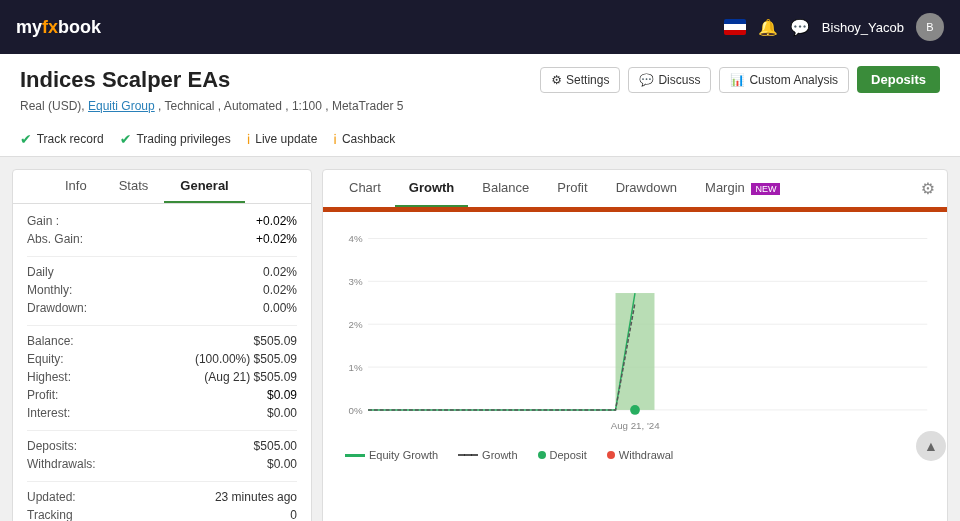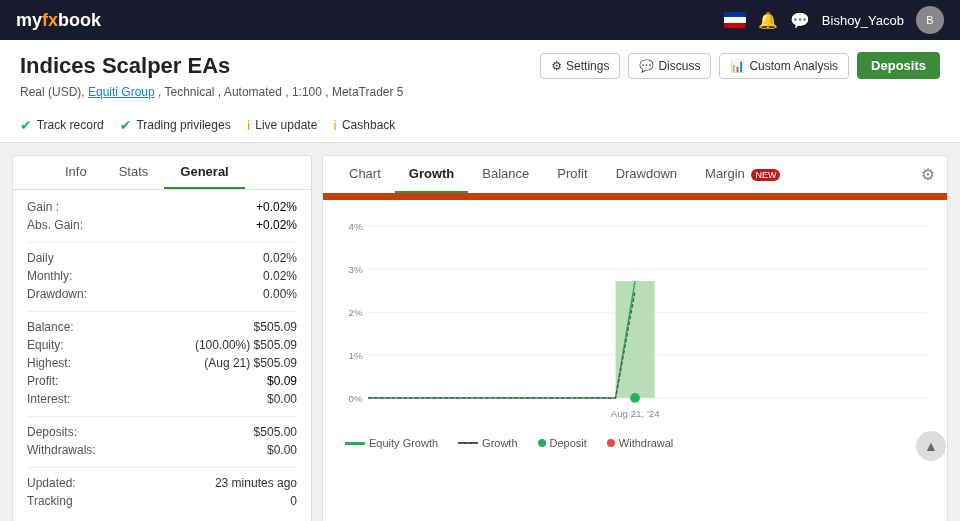--- a/index.html
+++ b/index.html
@@ -5,21 +5,21 @@
     * { box-sizing: border-box; margin: 0; padding: 0; }
     body { font-family: Arial, sans-serif; font-size: 12px; background: #f5f5f5; color: #333; width: 960px; overflow-x: hidden; }
 
     
     .topnav {
       background: #1a1a2e;
       display: flex;
       align-items: center;
       justify-content: space-between;
       padding: 8px 16px;
-      height: 40px;
+      height: 54px;
     }
     .topnav-logo { color: white; font-size: 18px; font-weight: bold; }
     .topnav-logo span { color: #f90; }
     .topnav-right { display: flex; align-items: center; gap: 12px; }
     .topnav-icon { color: #ccc; font-size: 16px; cursor: pointer; }
     .topnav-user { color: white; font-size: 13px; }
     .topnav-avatar { width: 28px; height: 28px; border-radius: 50%; background: #888; overflow: hidden; display: flex; align-items: center; justify-content: center; color: white; font-size: 11px; }
     .flag-icon { width: 22px; height: 16px; background: linear-gradient(to bottom, #003399 33%, white 33%, white 66%, #cc0000 66%); border-radius: 2px; display: inline-block; }
 
     
@@ -99,38 +99,38 @@
     
     .right-panel {
       flex: 1;
       background: white;
       border: 1px solid #ddd;
       border-radius: 4px;
     }
     .chart-tabs {
       display: flex;
       align-items: center;
-      border-bottom: 7px solid #c2410c;
+      border-bottom: 5px solid #c2410c;
       padding: 0 12px;
     }
     .chart-tab {
       padding: 10px 14px;
       cursor: pointer;
       font-size: 13px;
       color: #555;
       border-bottom: 2px solid transparent;
     }
     .chart-tab.active {
       color: #222;
       border-bottom: 2px solid #3a8c3a;
       font-weight: bold;
     }
     .new-badge {
-      background: #b91c1c; color: white; font-size: 9px; padding: 1px 4px;
-      border-radius: 6px; margin-left: 3px; vertical-align: middle;
+      background: #a21caf; color: white; font-size: 9px; padding: 1px 4px;
+      border-radius: 0; margin-left: 3px; vertical-align: middle;
     }
     .chart-settings { margin-left: auto; color: #888; font-size: 16px; cursor: pointer; }
 
     
     .chart-area { padding: 10px; }
 
     .scroll-top {
       position: fixed;
       right: 14px;
       bottom: 60px;

